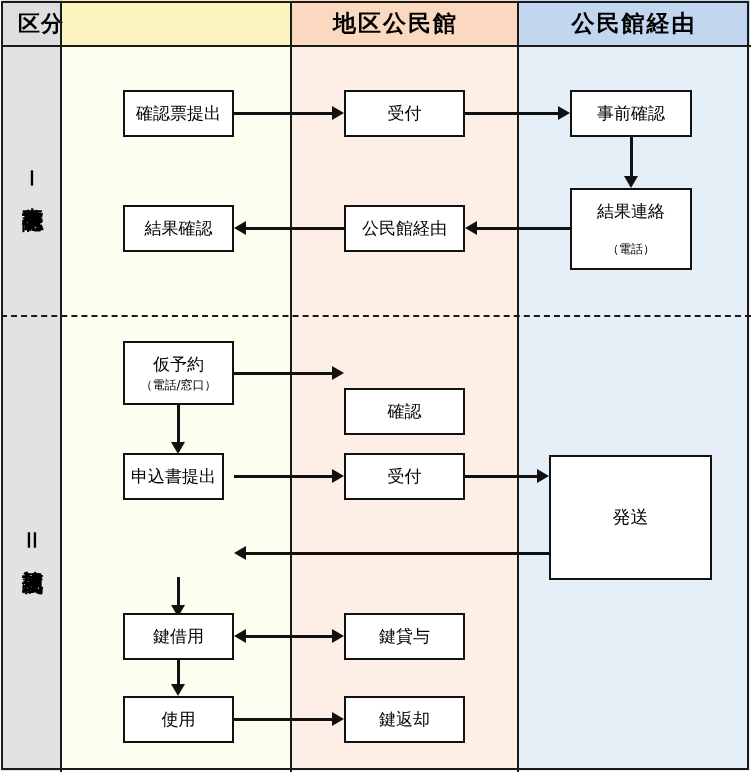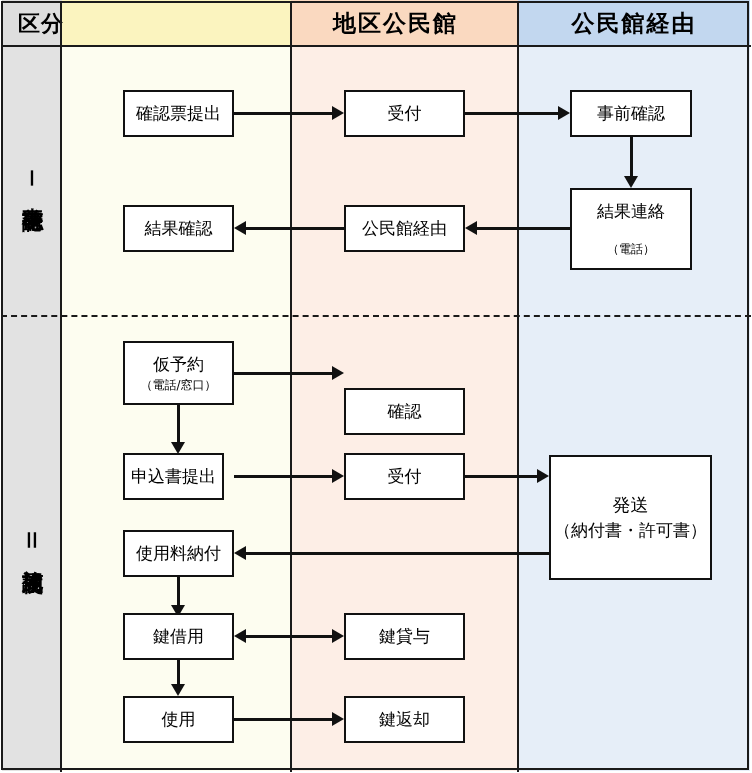--- a/index.html
+++ b/index.html
@@ -194,29 +194,25 @@
 
   <div class="node" style="left:344px;top:453px;width:121px;height:47px;">
     <span>受付</span>
   </div>
 
   <div class="conn h" style="left:465px;top:475px;width:72px;"></div>
   <div class="arrow right" style="left:537px;top:469px;"></div>
 
   <div class="node big" style="left:549px;top:455px;width:163px;height:125px;">
     <span>発送</span>
-    <span class="l2">（納付書・許可書）</span>
   </div>
 
   <div class="conn h" style="left:246px;top:552px;width:303px;"></div>
   <div class="arrow left" style="left:234px;top:546px;"></div>
 
-  <div class="node" style="left:123px;top:530px;width:111px;height:47px;">
-    <span>使用料納付</span>
-  </div>
 
   <div class="conn v" style="left:177px;top:577px;height:28px;"></div>
   <div class="arrow down" style="left:171px;top:605px;"></div>
 
   <div class="node" style="left:123px;top:613px;width:111px;height:47px;">
     <span>鍵借用</span>
   </div>
 
   <div class="conn h" style="left:246px;top:635px;width:86px;"></div>
   <div class="arrow left" style="left:234px;top:629px;"></div>

